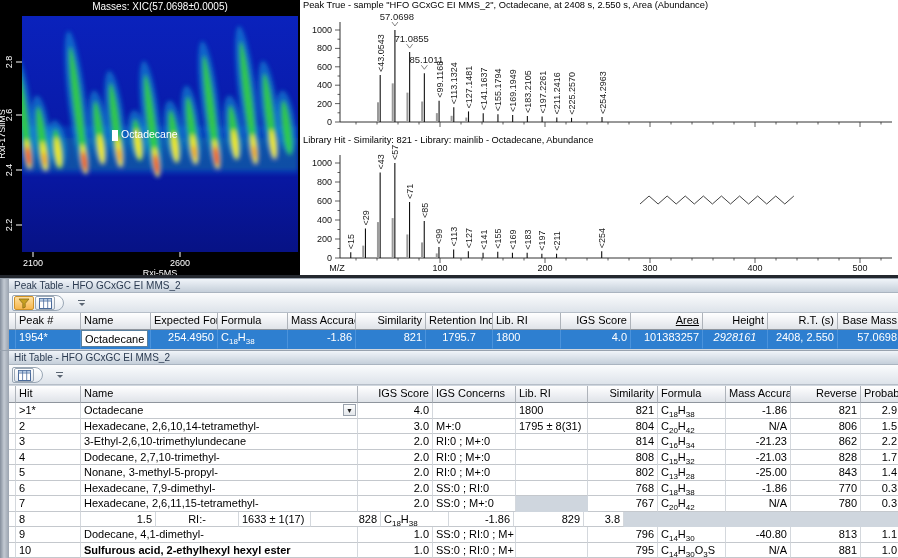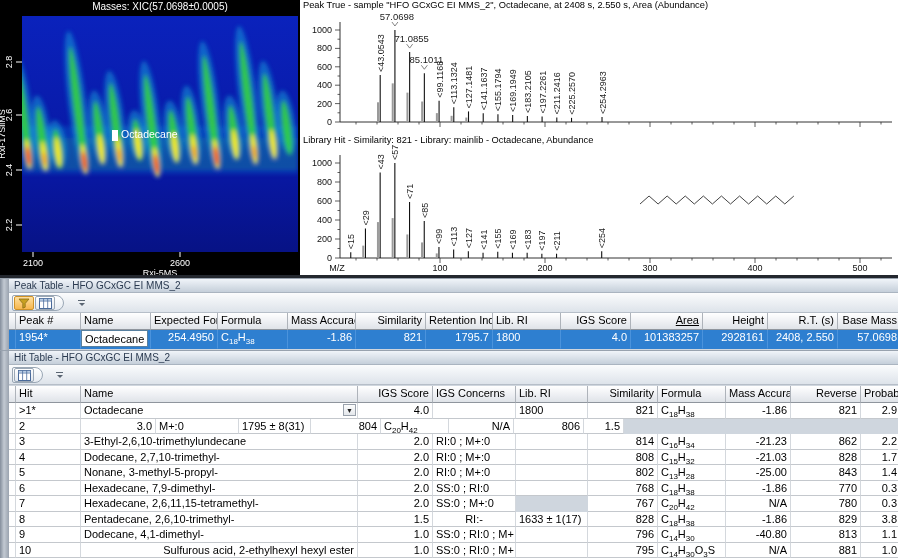--- a/index.html
+++ b/index.html
@@ -404,25 +404,25 @@
         <div class="trow sel" style="top: 51px; height: 19px;">
           <div class="spacer dcell" style="width: 4px;"></div>
           <div class="dcell" style="width: 65px; text-align: left;">1954*</div>
           <div class="dcell" style="width: 70px; text-align: left;">
             <div class="edit-box">Octadecane</div>
           </div>
           <div class="dcell" style="width: 67px; text-align: right;">254.4950</div>
           <div class="dcell" style="width: 70px; text-align: left;">C<sub>18</sub>H<sub>38</sub></div>
           <div class="dcell" style="width: 68px; text-align: right;">-1.86</div>
           <div class="dcell" style="width: 70px; text-align: right;">821</div>
-          <div class="dcell" style="width: 67px; text-align: right;">1795.7</div>
+          <div class="dcell" style="width: 67px; text-align: center;">1795.7</div>
           <div class="dcell" style="width: 68px; text-align: left;">1800</div>
           <div class="dcell" style="width: 70px; text-align: right;">4.0</div>
           <div class="dcell" style="width: 72px; text-align: right;">101383257</div>
-          <div class="dcell" style="width: 65px; text-align: right;">2928161</div>
+          <div class="dcell" style="width: 65px; text-align: center; font-style: italic;">2928161</div>
           <div class="dcell" style="width: 70px; text-align: right;">2408, 2.550</div>
           <div class="dcell" style="width: 63px; text-align: right;">57.0698</div>
         </div>
       </div>
   </div>
 
   <div class="win" id="hit-win">
     <div class="gutter"></div>
     <div class="win-title">Hit Table - HFO GCxGC EI MMS_2</div>
     <div class="toolbar">
@@ -464,20 +464,21 @@
           <div class="dcell" style="width: 72px; text-align: left;">1800</div>
           <div class="dcell" style="width: 70px; text-align: right;">821</div>
           <div class="dcell" style="width: 68px; text-align: left;">C<sub>18</sub>H<sub>38</sub></div>
           <div class="dcell" style="width: 65px; text-align: right;">-1.86</div>
           <div class="dcell" style="width: 70px; text-align: right;">821</div>
           <div class="dcell" style="width: 40px; text-align: right;">2.9</div>
         </div>
         <div class="trow" style="top: 67.5px; height: 15.5px;">
           <div class="spacer dcell" style="width: 4px;"></div>
           <div class="dcell" style="width: 65px; text-align: left;">2</div>
+          <div class="dcell" style="width: 277px; text-align: left;">Hexadecane, 2,6,10,14-tetramethyl-</div>
           <div class="dcell" style="width: 75px; text-align: right;">3.0</div>
           <div class="dcell" style="width: 83px; text-align: left;">M+:0</div>
           <div class="dcell" style="width: 72px; text-align: left;">1795 ± 8(31)</div>
           <div class="dcell" style="width: 70px; text-align: right;">804</div>
           <div class="dcell" style="width: 68px; text-align: left;">C<sub>20</sub>H<sub>42</sub></div>
           <div class="dcell" style="width: 65px; text-align: right;">N/A</div>
           <div class="dcell" style="width: 70px; text-align: right;">806</div>
           <div class="dcell" style="width: 40px; text-align: right;">1.5</div>
         </div>
         <div class="trow" style="top: 83px; height: 15.5px;">
@@ -541,21 +542,20 @@
           <div class="dcell" style="width: 72px; text-align: left; margin-top: 48px;">1792 ± 0(2)</div>
           <div class="dcell" style="width: 70px; text-align: right;">767</div>
           <div class="dcell" style="width: 68px; text-align: left;">C<sub>20</sub>H<sub>42</sub></div>
           <div class="dcell" style="width: 65px; text-align: right;">N/A</div>
           <div class="dcell" style="width: 70px; text-align: right;">780</div>
           <div class="dcell" style="width: 40px; text-align: right;">0.3</div>
         </div>
         <div class="trow" style="top: 160.5px; height: 15.5px;">
           <div class="spacer dcell" style="width: 4px;"></div>
           <div class="dcell" style="width: 65px; text-align: left;">8</div>
-          <div class="dcell" style="width: 277px; text-align: left;">Pentadecane, 2,6,10-trimethyl-</div>
           <div class="dcell" style="width: 75px; text-align: right;">1.5</div>
           <div class="dcell" style="width: 83px; text-align: center;">RI:-</div>
           <div class="dcell" style="width: 72px; text-align: left;">1633 ± 1(17)</div>
           <div class="dcell" style="width: 70px; text-align: right;">828</div>
           <div class="dcell" style="width: 68px; text-align: left;">C<sub>18</sub>H<sub>38</sub></div>
           <div class="dcell" style="width: 65px; text-align: right;">-1.86</div>
           <div class="dcell" style="width: 70px; text-align: right;">829</div>
           <div class="dcell" style="width: 40px; text-align: right;">3.8</div>
         </div>
         <div class="trow" style="top: 176px; height: 15.5px;">
@@ -567,21 +567,21 @@
           <div class="dcell" style="width: 72px; text-align: left;"></div>
           <div class="dcell" style="width: 70px; text-align: right;">796</div>
           <div class="dcell" style="width: 68px; text-align: left;">C<sub>14</sub>H<sub>30</sub></div>
           <div class="dcell" style="width: 65px; text-align: right;">-40.80</div>
           <div class="dcell" style="width: 70px; text-align: right;">813</div>
           <div class="dcell" style="width: 40px; text-align: right;">1.1</div>
         </div>
         <div class="trow" style="top: 191.5px; height: 15.5px;">
           <div class="spacer dcell" style="width: 4px;"></div>
           <div class="dcell" style="width: 65px; text-align: left;">10</div>
-          <div class="dcell" style="width: 277px; text-align: right;">Sulfurous acid, 2-ethylhexyl hexyl ester</div>
+          <div class="dcell" style="width: 277px; text-align: left; font-weight: bold;">Sulfurous acid, 2-ethylhexyl hexyl ester</div>
           <div class="dcell" style="width: 75px; text-align: right;">1.0</div>
           <div class="dcell" style="width: 83px; text-align: left;">SS:0 ; RI:0 ; M+:</div>
           <div class="dcell" style="width: 72px; text-align: left;"></div>
           <div class="dcell" style="width: 70px; text-align: right;">795</div>
           <div class="dcell" style="width: 68px; text-align: left;">C<sub>14</sub>H<sub>30</sub>O<sub>3</sub>S</div>
           <div class="dcell" style="width: 65px; text-align: right;">N/A</div>
           <div class="dcell" style="width: 70px; text-align: right;">881</div>
           <div class="dcell" style="width: 40px; text-align: right;">1.0</div>
         </div>
       </div>

